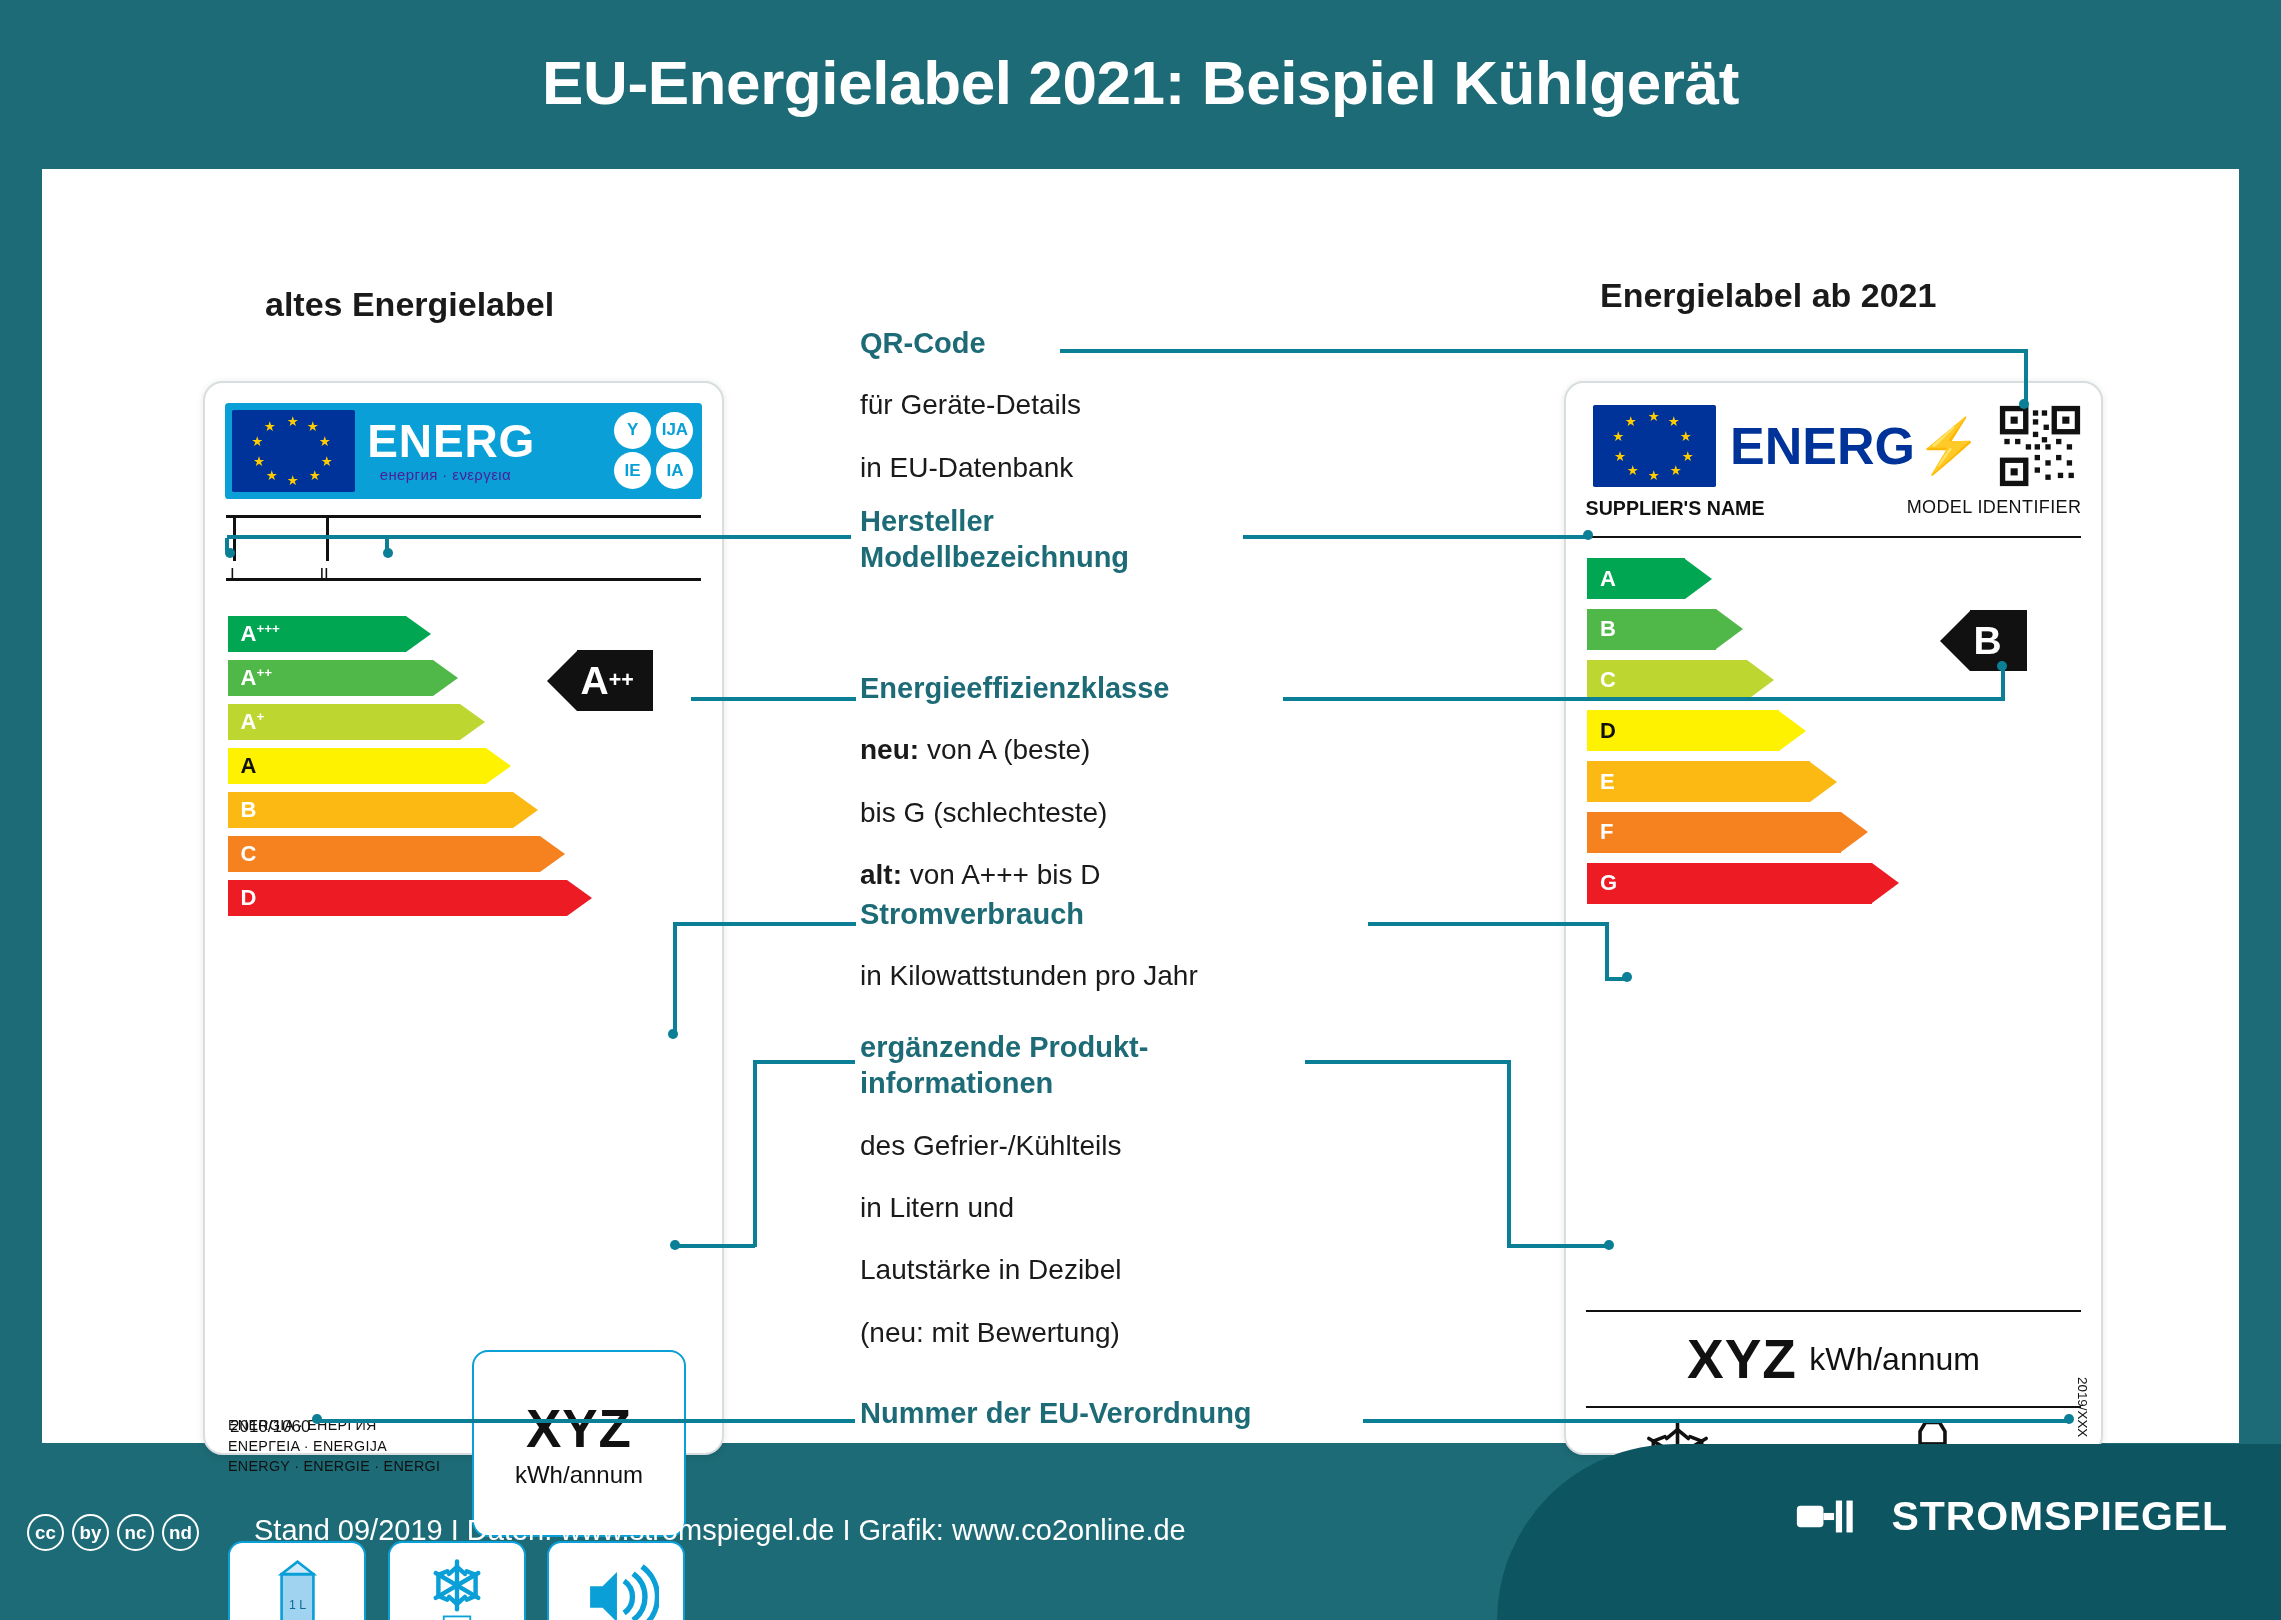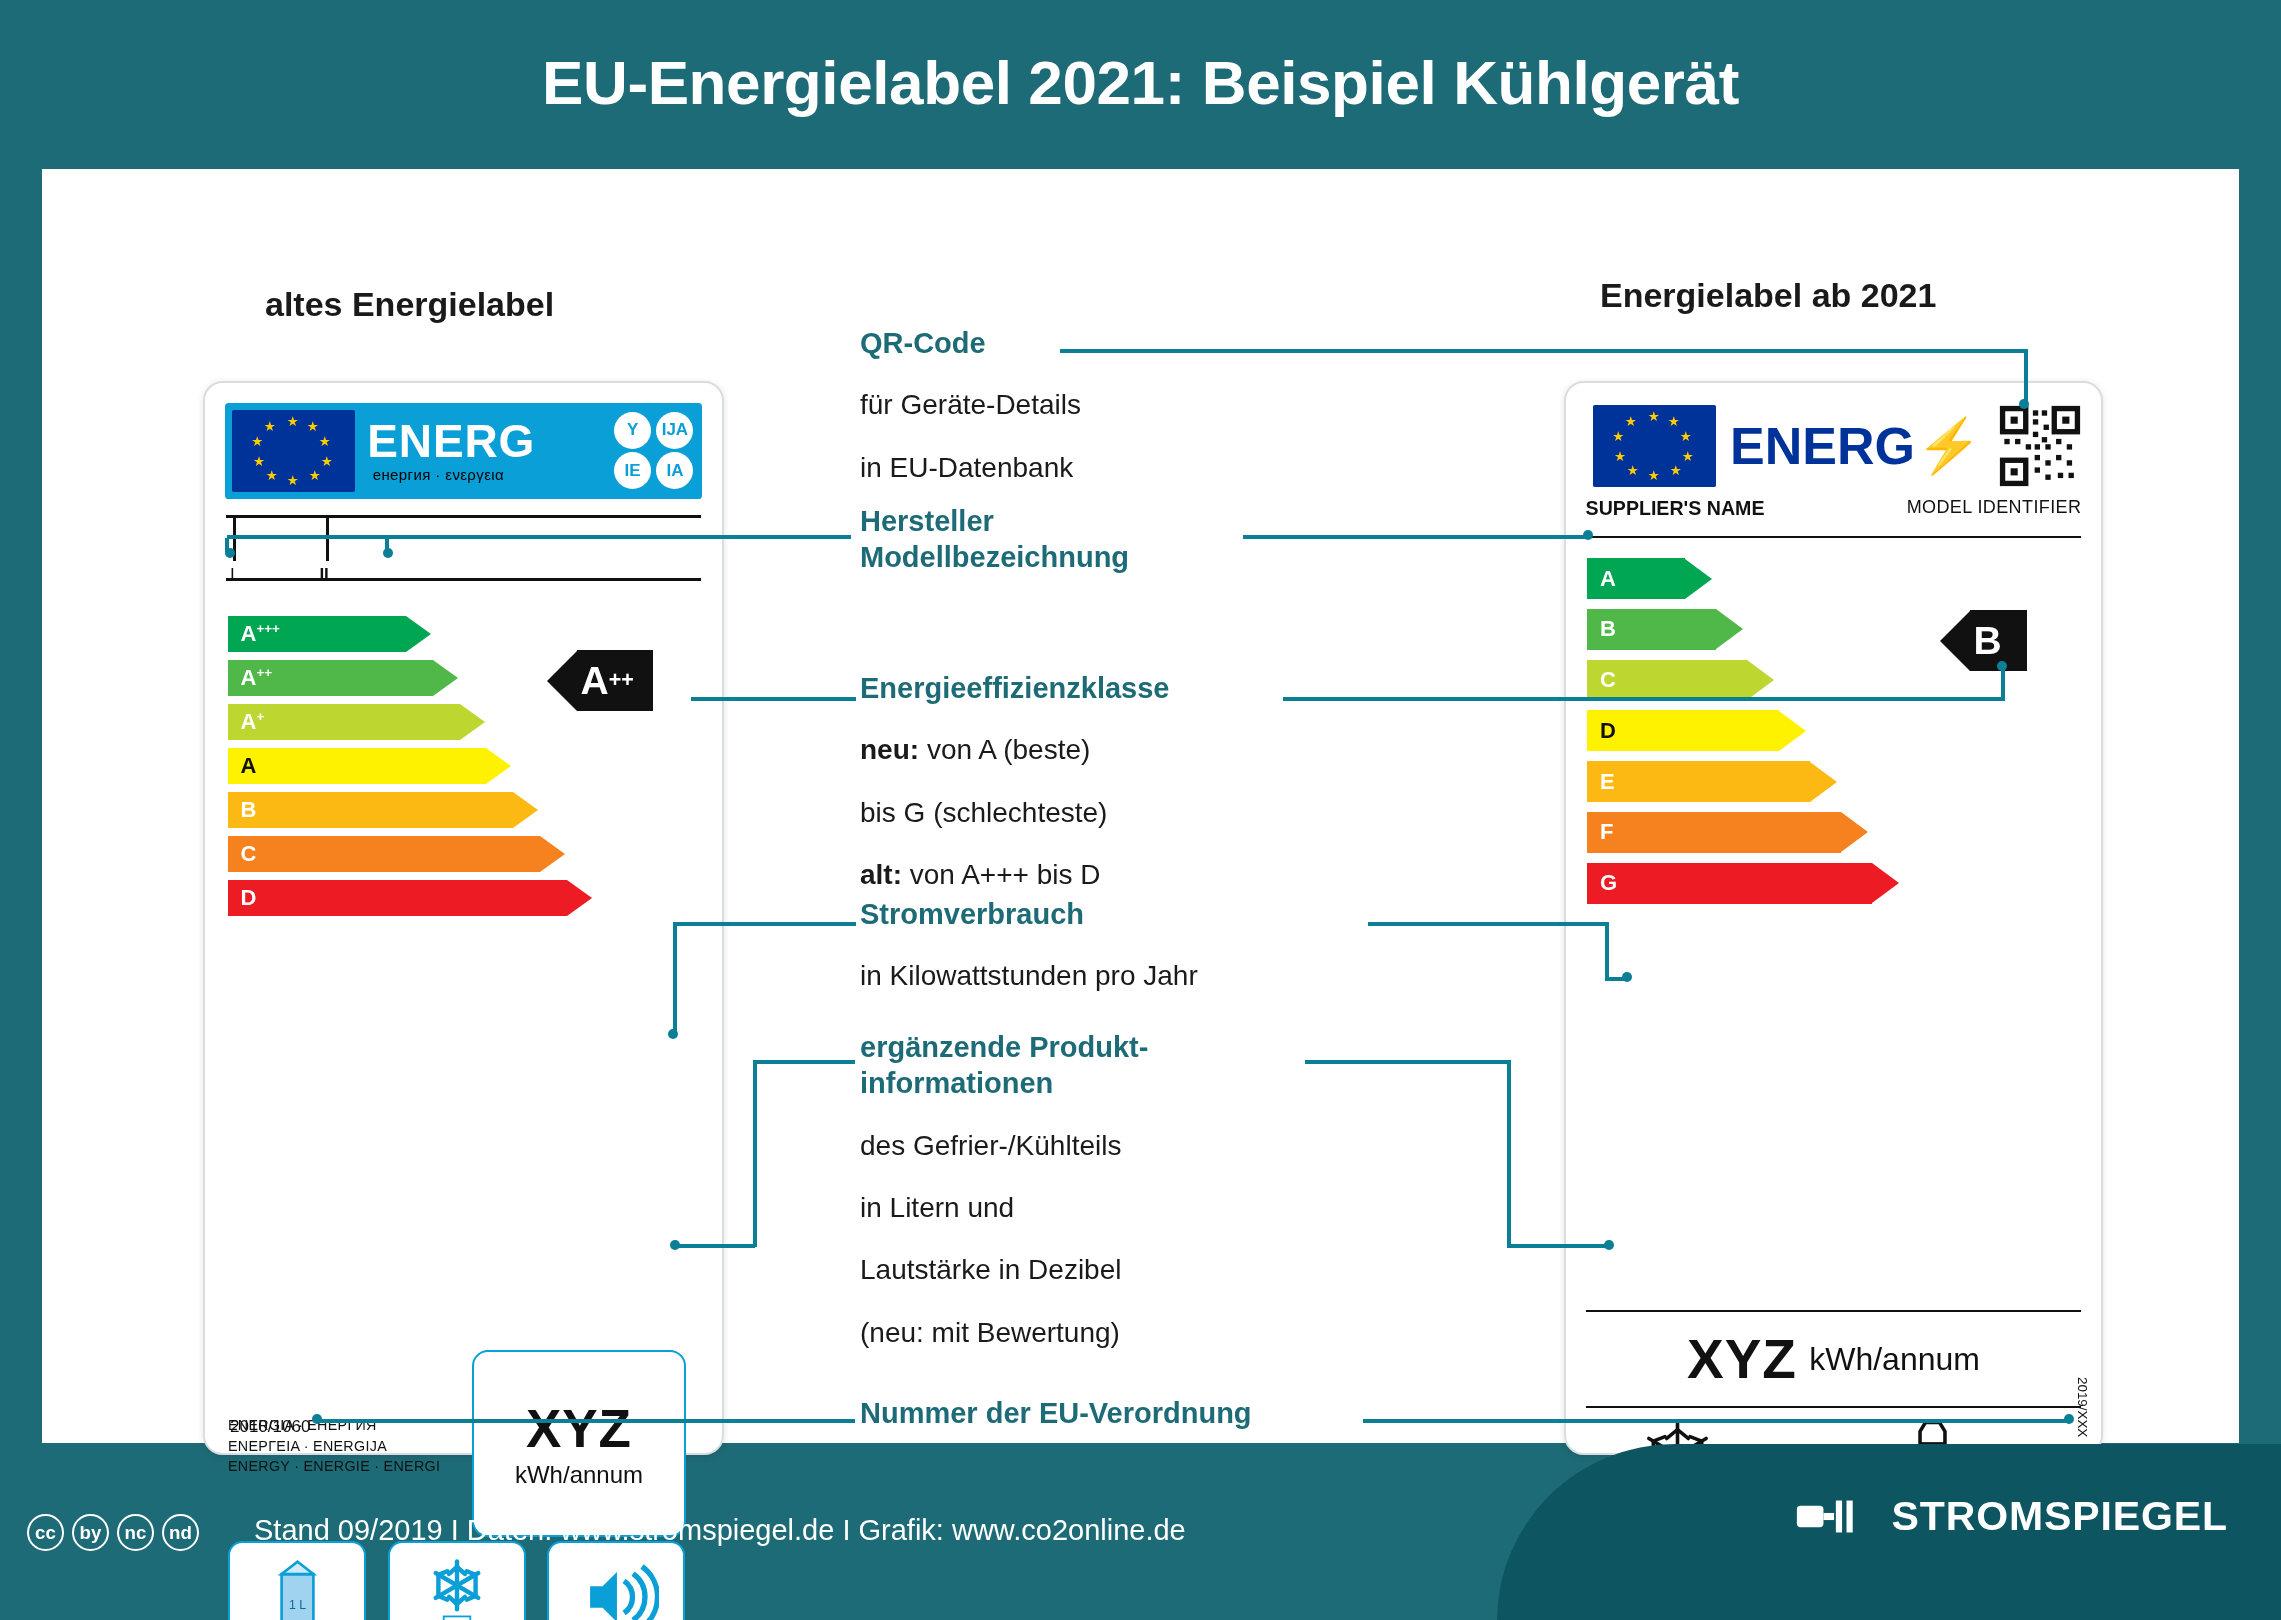--- a/index.html
+++ b/index.html
@@ -56,40 +56,40 @@
     background: #003399; position: relative; border-radius: 1.8px;
   }
   .eu-flag .star {
     position:absolute; color:#ffcc00; font-size: 13.4px; line-height: 13.4px;
   }
   .energ-word {
     color:#ffffff; font-weight:bold; font-size: 46px; letter-spacing:0.9px;
     margin-left: 12.5px; line-height: 1;
   }
   .energ-sub {
-    color:#000000; font-size: 15px; margin-left: 18px; margin-top: 1.8px;
+    color:#4c1d95; font-size: 15px; margin-left: 25px; margin-top: 1.8px;
     letter-spacing: 0.4px;
   }
   .energ-badges { margin-left:auto; margin-right: 9px; display:flex; flex-direction:column; gap:3.6px; }
   .badge-row { display:flex; gap:5.3px; }
   .badge {
     width: 37px; height: 37px; border-radius: 50%;
     background:#ffffff; color:#0b9fd8; font-size: 17px; font-weight:bold;
     display:flex; align-items:center; justify-content:center;
   }
   
   .model-lines { position:absolute; left:21.4px; top:132px; right:21.4px; height: 66px; }
   .model-lines .hline { position:absolute; left:0; right:0; height:2.7px; background:#111; }
   .model-lines .t { top:0; }
   .model-lines .b { bottom:0; }
   .model-lines .vI  { position:absolute; left:7.1px;  top:2.7px; bottom:19.6px; width:2.7px; background:#111; }
   .model-lines .vII { position:absolute; left:100px; top:2.7px; bottom:19.6px; width:2.7px; background:#111; }
   .model-lines .lbl { position:absolute; bottom:-3.6px; font-size:17px; color:#111; }
   .model-lines .lblI  { left:3.6px; }
-  .model-lines .lblII { left:93px;font-weight:bold; }
+  .model-lines .lblII { left:93px; }
 
   
   .scale { position:absolute; }
   .arrow {
     position: relative; height: 36px; margin-bottom: 8px;
     display:flex; align-items:center;
     color:#ffffff; font-weight:bold; font-size: 22px;
   }
   .arrow .body { height:100%; display:flex; align-items:center; padding-left:12.5px; }
   .arrow .tip {

